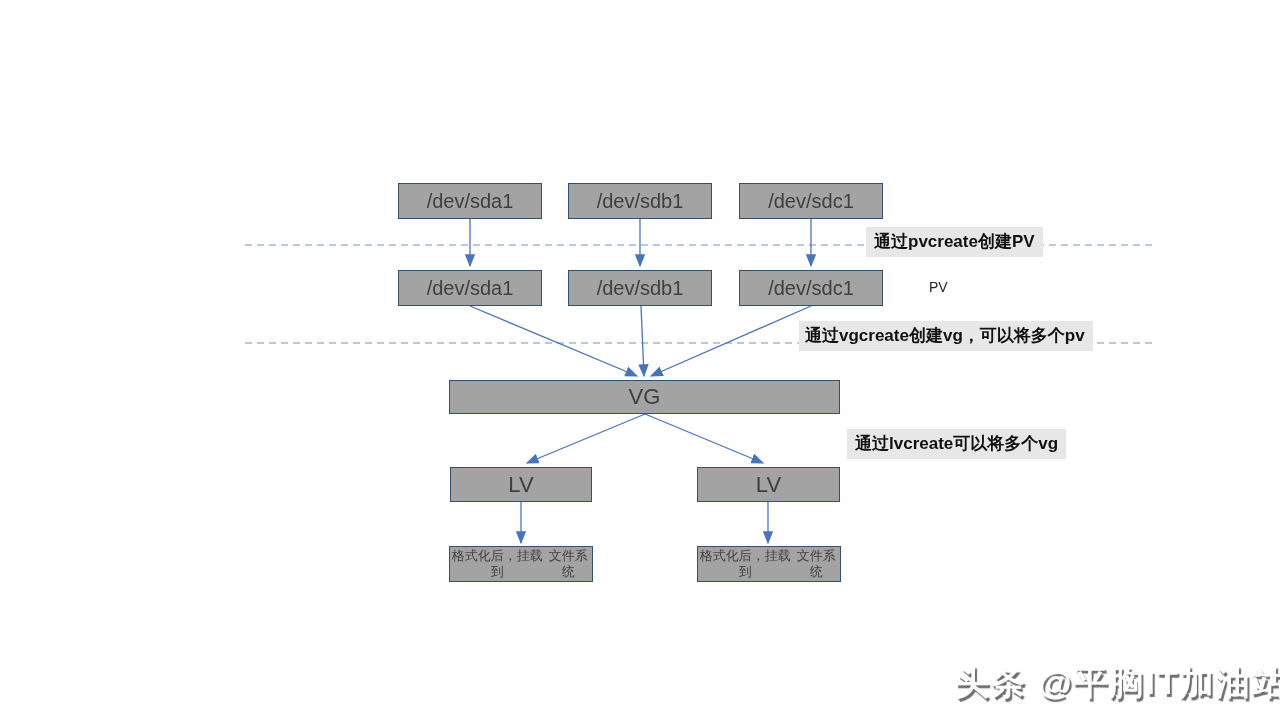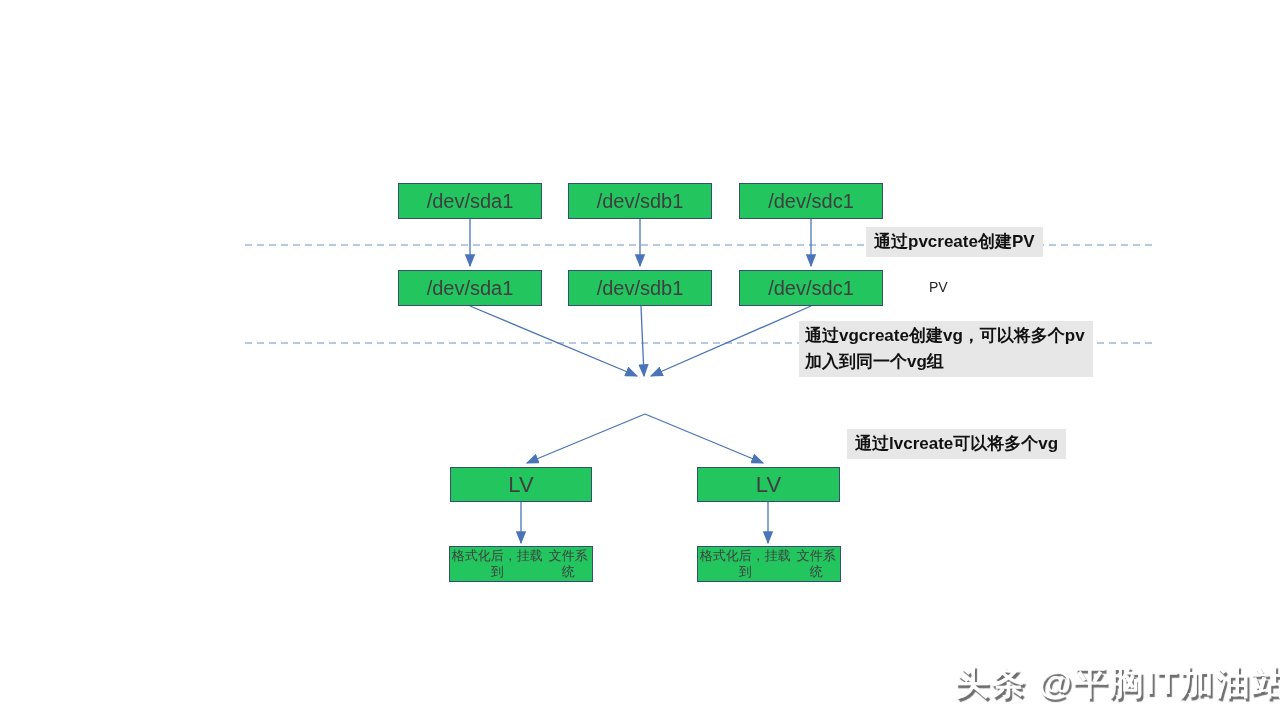--- a/index.html
+++ b/index.html
@@ -7,21 +7,21 @@
     position:relative;
     width:1280px;height:720px;
     background:#ffffff;
     overflow:hidden;
     font-family:"Liberation Sans","DejaVu Sans",sans-serif;
   }
   #wires{position:absolute;left:0;top:0;width:1280px;height:720px;}
   .node{
     position:absolute;
     border:1.5px solid #35506b;
-    background:#22c55e;
+    background:#a3a3a3;
     display:flex;align-items:center;justify-content:center;
     color:#3f3f3f;
     font-size:20px;
     box-sizing:border-box;
   }
   .node.small{font-size:13px;line-height:16px;text-align:center;flex-direction:row;color:#404040;}
   .floating-label{
     position:absolute;
     color:#262626;
     font-size:14px;
@@ -84,23 +84,23 @@
   <div class="note" style="left:866px;top:227px;">通过pvcreate创建PV</div>
 
   <div class="node" style="left:398px;top:270px;width:144px;height:36px;">/dev/sda1</div>
   <div class="node" style="left:568px;top:270px;width:144px;height:36px;">/dev/sdb1</div>
   <div class="node" style="left:739px;top:270px;width:144px;height:36px;">/dev/sdc1</div>
 
   <div class="floating-label" style="left:929px;top:279px;">PV</div>
 
   <div class="note" style="left:799px;top:321px;padding-left:6px;">
     <div>通过vgcreate创建vg，可以将多个pv</div>
-    <div>加入到同一个vg组</div>
   </div>
 
+  <div class="node" style="left:449px;top:380px;width:391px;height:34px;font-size:22px;">VG</div>
 
   <div class="note" style="left:847px;top:429px;">
     <div>通过lvcreate可以将多个vg</div>
   </div>
 
   <div class="node" style="left:450px;top:467px;width:142px;height:35px;font-size:22px;">LV</div>
   <div class="node" style="left:697px;top:467px;width:143px;height:35px;font-size:22px;">LV</div>
 
   <div class="node small" style="left:449px;top:546px;width:144px;height:36px;">
     <div>格式化后，挂载到</div>

